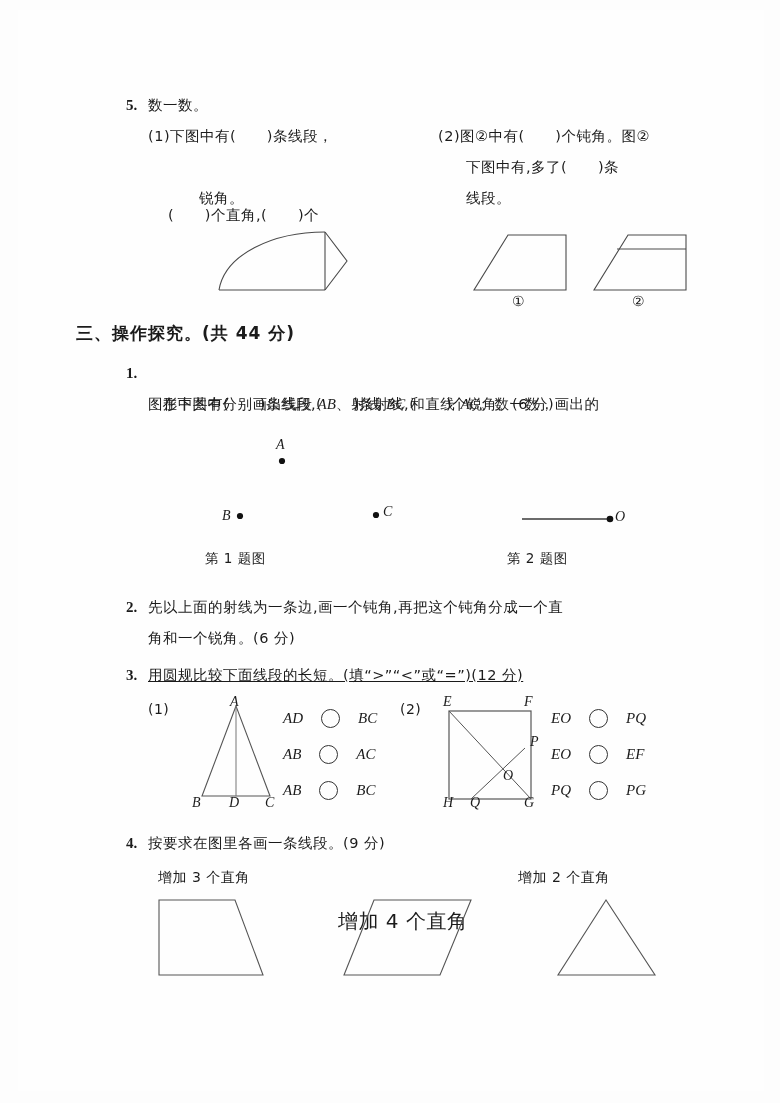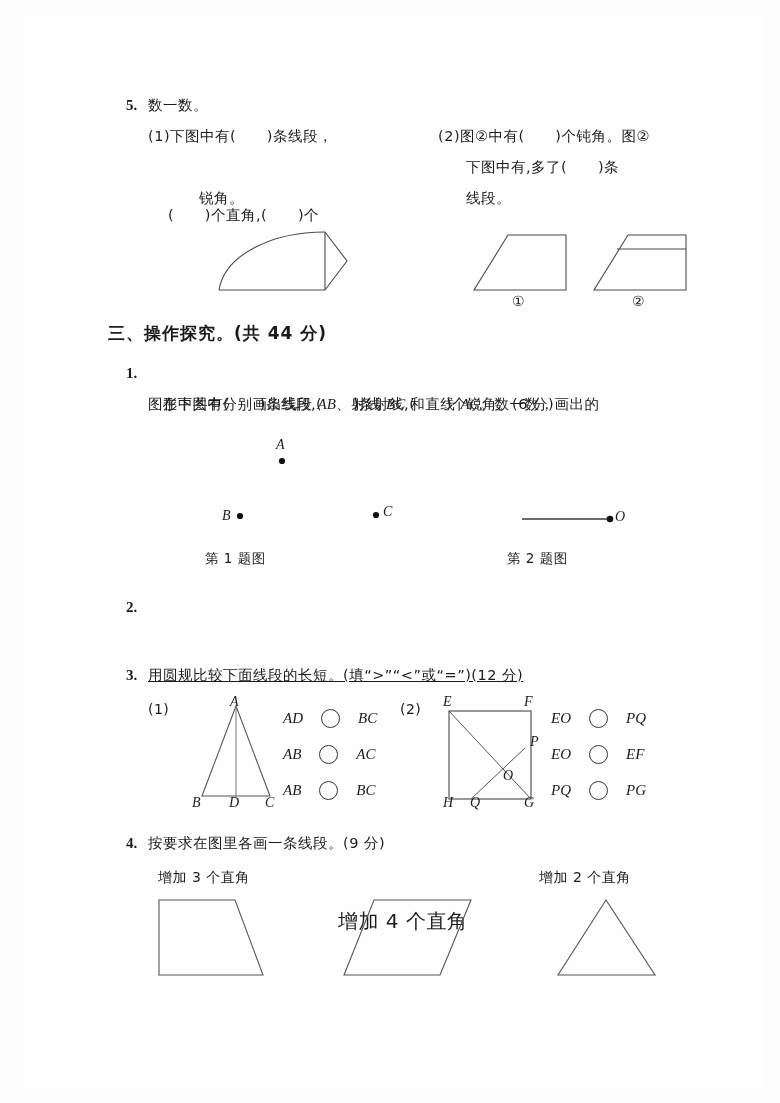--- a/index.html
+++ b/index.html
@@ -121,21 +121,21 @@
   <div class="abs fig-label" style="left:512px; top:293px; font-style:normal; font-size:14px;">①</div>
 
   <div class="abs" style="left:590px; top:232px;">
     <svg width="100" height="62" viewBox="0 0 100 62">
       <path d="M 4 58 L 96 58 L 96 3 L 38 3 Z" stroke="#4a4a4a" stroke-width="1.1" fill="none"></path>
       <path d="M 27 17 L 96 17" stroke="#4a4a4a" stroke-width="1.1" fill="none"></path>
     </svg>
   </div>
   <div class="abs fig-label" style="left:632px; top:293px; font-style:normal; font-size:14px;">②</div>
 
-  <div class="abs section-head cn" style="left:108px; top:322px;">三、操作探究。(共 44 分)</div>
+  <div class="abs section-head cn" style="left:76px; top:322px;">三、操作探究。(共 44 分)</div>
 
   <div class="abs qnum line" style="left:126px; top:358px; font-size:15px;">1.</div>
   <div class="abs line" style="left:148px; top:358px;">
     <span class="cn">在下图中分别画出线段 </span><span class="mathvar">AB</span><span class="cn">、射线 </span><span class="mathvar">BC</span><span class="cn"> 和直线 </span><span class="mathvar">AC</span><span class="cn">。数一数，画出的</span>
   </div>
   <div class="abs line cn" style="left:148px; top:389px;">图形中共有(      )条线段,(      )条射线,(      )个锐角。(6 分)</div>
 
   <div class="abs" style="left:180px; top:428px;">
     <svg width="260" height="110" viewBox="0 0 260 110">
       <circle cx="102" cy="33" r="3.1" fill="#111"></circle>
@@ -152,20 +152,22 @@
       <path d="M 2 11 L 87 11" stroke="#3a3a3a" stroke-width="1.3" fill="none"></path>
       <circle cx="90" cy="11" r="3.3" fill="#111"></circle>
     </svg>
   </div>
   <div class="abs fig-label" style="left:615px; top:509px;">O</div>
 
   <div class="abs caption cn" style="left:205px; top:550px;">第 1 题图</div>
   <div class="abs caption cn" style="left:507px; top:550px;">第 2 题图</div>
 
   <div class="abs qnum line" style="left:126px; top:592px; font-size:15px;">2.</div>
+  <div class="abs line cn" style="left:148px; top:592px;">先以上面的射线为一条边,画一个钝角,再把这个钝角分成一个直</div>
+  <div class="abs line cn" style="left:148px; top:623px;">角和一个锐角。(6 分)</div>
 
   <div class="abs qnum line" style="left:126px; top:660px; font-size:15px;">3.</div>
   <div class="abs line cn" style="left:148px; top:660px;text-decoration:underline;">用圆规比较下面线段的长短。(填“&gt;”“&lt;”或“=”)(12 分)</div>
 
   <div class="abs line cn" style="left:148px; top:694px; font-size:14px;">(1)</div>
 
   <div class="abs" style="left:190px; top:700px;">
     <svg width="92" height="104" viewBox="0 0 92 104">
       <path d="M 46 6 L 12 96 L 80 96 Z" stroke="#555" stroke-width="1.1" fill="none"></path>
       <path d="M 46 6 L 46 96" stroke="#777" stroke-width="1.0" fill="none"></path>
@@ -227,21 +229,21 @@
       <span class="cmp-circle"></span>
       <span>PG</span>
     </div>
   </div>
 
   <div class="abs qnum line" style="left:126px; top:828px; font-size:15px;">4.</div>
   <div class="abs line cn" style="left:148px; top:828px;">按要求在图里各画一条线段。(9 分)</div>
 
   <div class="abs line cn" style="left:158px; top:862px; font-size:14px;">增加 3 个直角</div>
   <div class="abs line cn" style="left:338px; top:906px; font-size:20px;">增加 4 个直角</div>
-  <div class="abs line cn" style="left:539px; top:862px; font-size:14px;">增加 2 个直角</div>
+  <div class="abs line cn" style="left:518px; top:862px; font-size:14px;">增加 2 个直角</div>
 
   <div class="abs" style="left:155px; top:895px;">
     <svg width="120" height="85" viewBox="0 0 120 85">
       <path d="M 4 5 L 4 80 L 108 80 L 80 5 Z" stroke="#555" stroke-width="1.1" fill="none"></path>
     </svg>
   </div>
 
   <div class="abs" style="left:340px; top:895px;">
     <svg width="140" height="85" viewBox="0 0 140 85">
       <path d="M 34 5 L 131 5 L 100 80 L 4 80 Z" stroke="#555" stroke-width="1.1" fill="none"></path>

